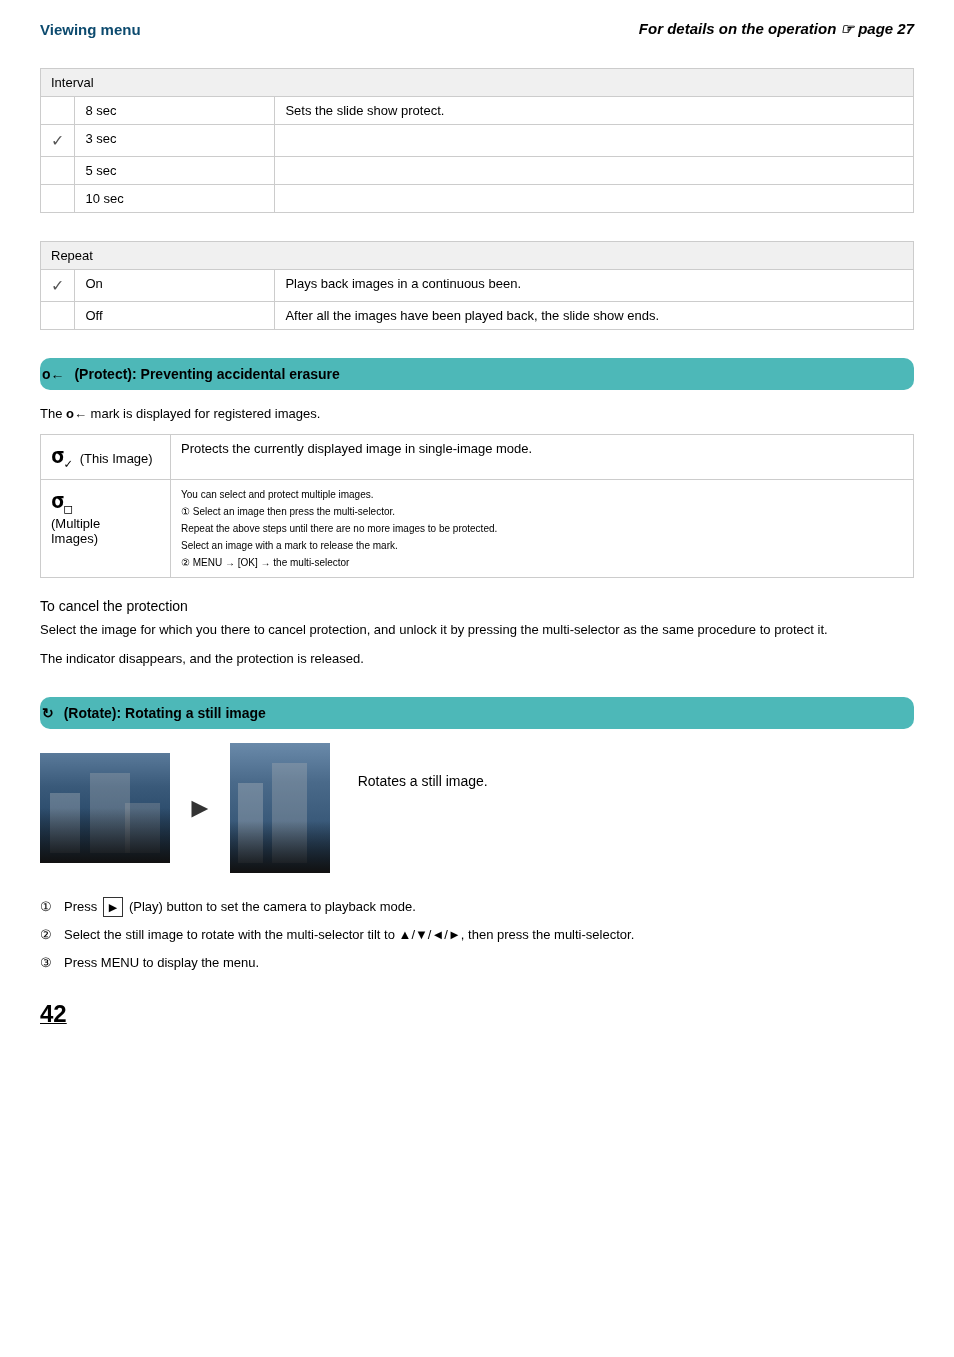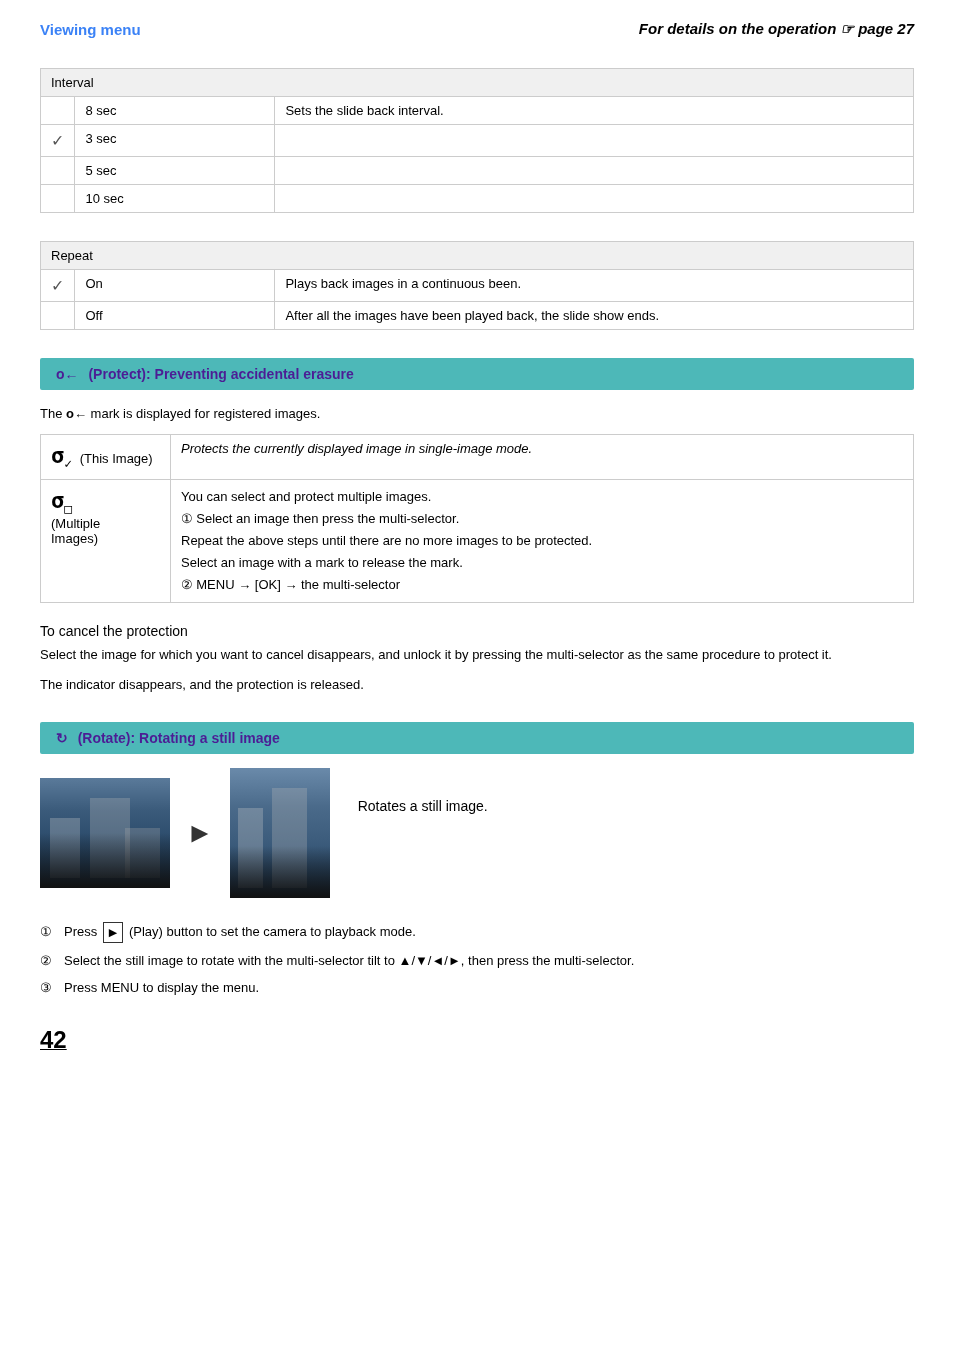--- a/index.html
+++ b/index.html
@@ -15,21 +15,21 @@
 
     
     .page-header {
       display: flex;
       justify-content: space-between;
       align-items: center;
       margin-bottom: 30px;
       border-bottom: none;
     }
     .header-left {
-      color: #3b82f6;
+      color: #0c4a6e;
       font-size: 15px;
       font-weight: bold;
     }
     .header-right {
       font-style: italic;
       font-weight: bold;
       font-size: 15px;
       color: #000;
     }
 
@@ -60,26 +60,26 @@
       text-align: center;
     }
     .checkmark {
       color: #555;
       font-size: 16px;
     }
 
     
     .section-heading {
       background: #4db8b8;
-      color: #4c1d95;
-      padding: 8px 16px;
+      color: #000000;
+      padding: 8px 2px;
       font-size: 14px;
       font-weight: bold;
       margin-bottom: 14px;
-      border-radius: 2px;
+      border-radius: 10px;
     }
 
     
     .body-text {
       font-size: 13px;
       margin-bottom: 10px;
       line-height: 1.5;
     }
 
     
@@ -175,21 +175,21 @@
   <table class="data-table">
     <thead>
       <tr>
         <th colspan="3">Interval</th>
       </tr>
     </thead>
     <tbody>
       <tr>
         <td class="col-check"></td>
         <td class="col-option">8 sec</td>
-        <td>Sets the slide back interval.</td>
+        <td>Sets the slide show protect.</td>
       </tr>
       <tr>
         <td class="col-check"><span class="checkmark">✓</span></td>
         <td class="col-option">3 sec</td>
         <td></td>
       </tr>
       <tr>
         <td class="col-check"></td>
         <td class="col-option">5 sec</td>
         <td></td>
@@ -233,40 +233,40 @@
 
   <p class="body-text">The <span style="font-weight:bold;">o←</span> mark is displayed for registered images.</p>
 
   <table class="data-table" style="margin-bottom:20px;">
     <tbody>
       <tr>
         <td style="width:130px; vertical-align:top; padding:8px 10px;">
           <span style="font-size:22px; font-weight:bold; font-family:monospace;">σ<sub style="font-size:13px;">✓</sub></span>
           <span style="font-size:13px; margin-left:4px;">(This Image)</span>
         </td>
-        <td style="font-size:13px;font-style:italic;">Protects the currently displayed image in single-image mode.</td>
+        <td style="font-size:13px;">Protects the currently displayed image in single-image mode.</td>
       </tr>
       <tr>
         <td style="width:130px; vertical-align:top; padding:8px 10px;">
           <div style="font-size:22px; font-weight:bold; font-family:monospace;">σ<sub style="font-size:13px;">□</sub></div>
           <div style="font-size:13px;">(Multiple<br>Images)</div>
         </td>
-        <td style="font-size:13px; line-height:1.7;">
+        <td style="font-size:10px; line-height:1.7;">
           <span>You can select and protect multiple images.<br></span>
           <span>① Select an image then press the multi-selector.<br></span>
           <span>Repeat the above steps until there are no more images to be protected.<br></span>
           <span>Select an image with a mark to release the mark.<br></span>
           <span>② MENU → [OK] → the multi-selector</span>
         </td>
       </tr>
     </tbody>
   </table>
 
   <p class="sub-heading">To cancel the protection</p>
-  <p class="body-text">Select the image for which you want to cancel disappears, and unlock it by pressing the multi-selector as the same procedure to protect it.</p>
+  <p class="body-text">Select the image for which you there to cancel protection, and unlock it by pressing the multi-selector as the same procedure to protect it.</p>
   <p class="body-text">The indicator disappears, and the protection is released.</p>
 </div>
 
 <div class="section-block rotate-section">
   <div class="section-heading">
     <span style="margin-right:6px;">↻</span>
     <span>(Rotate): Rotating a still image</span>
   </div>
 
   <div style="display:flex; align-items:flex-start; margin-bottom:24px;">

